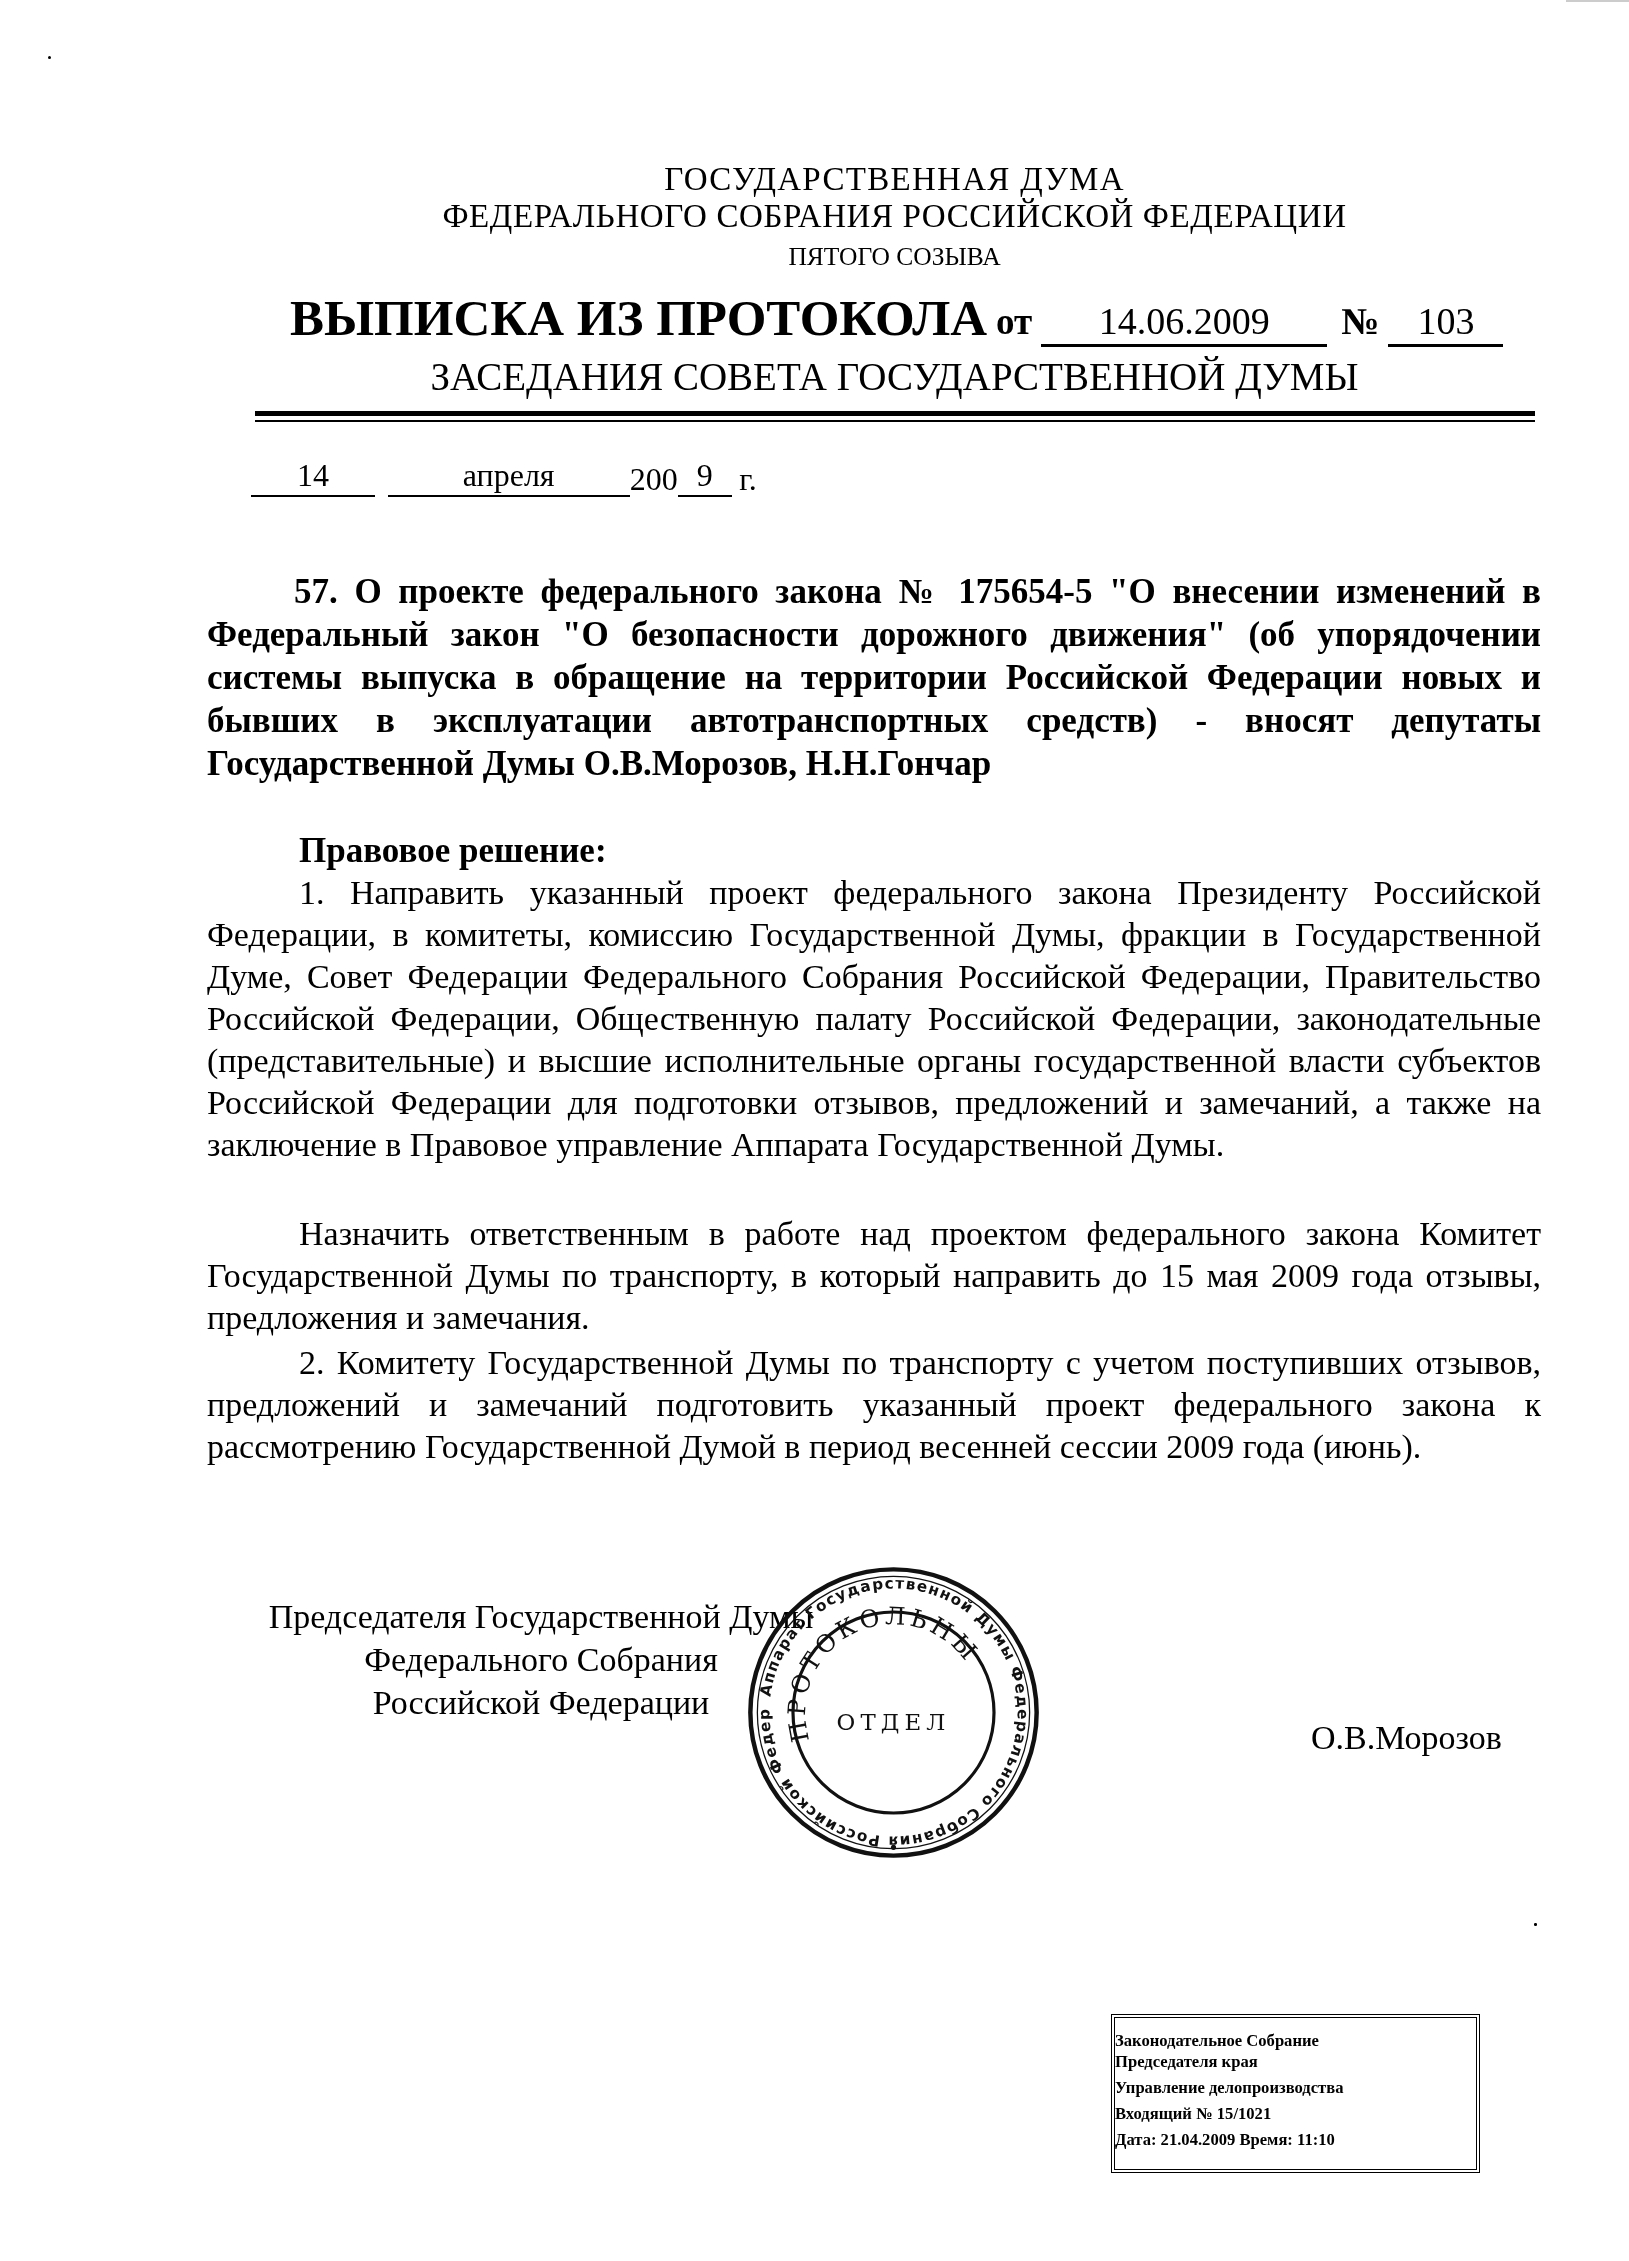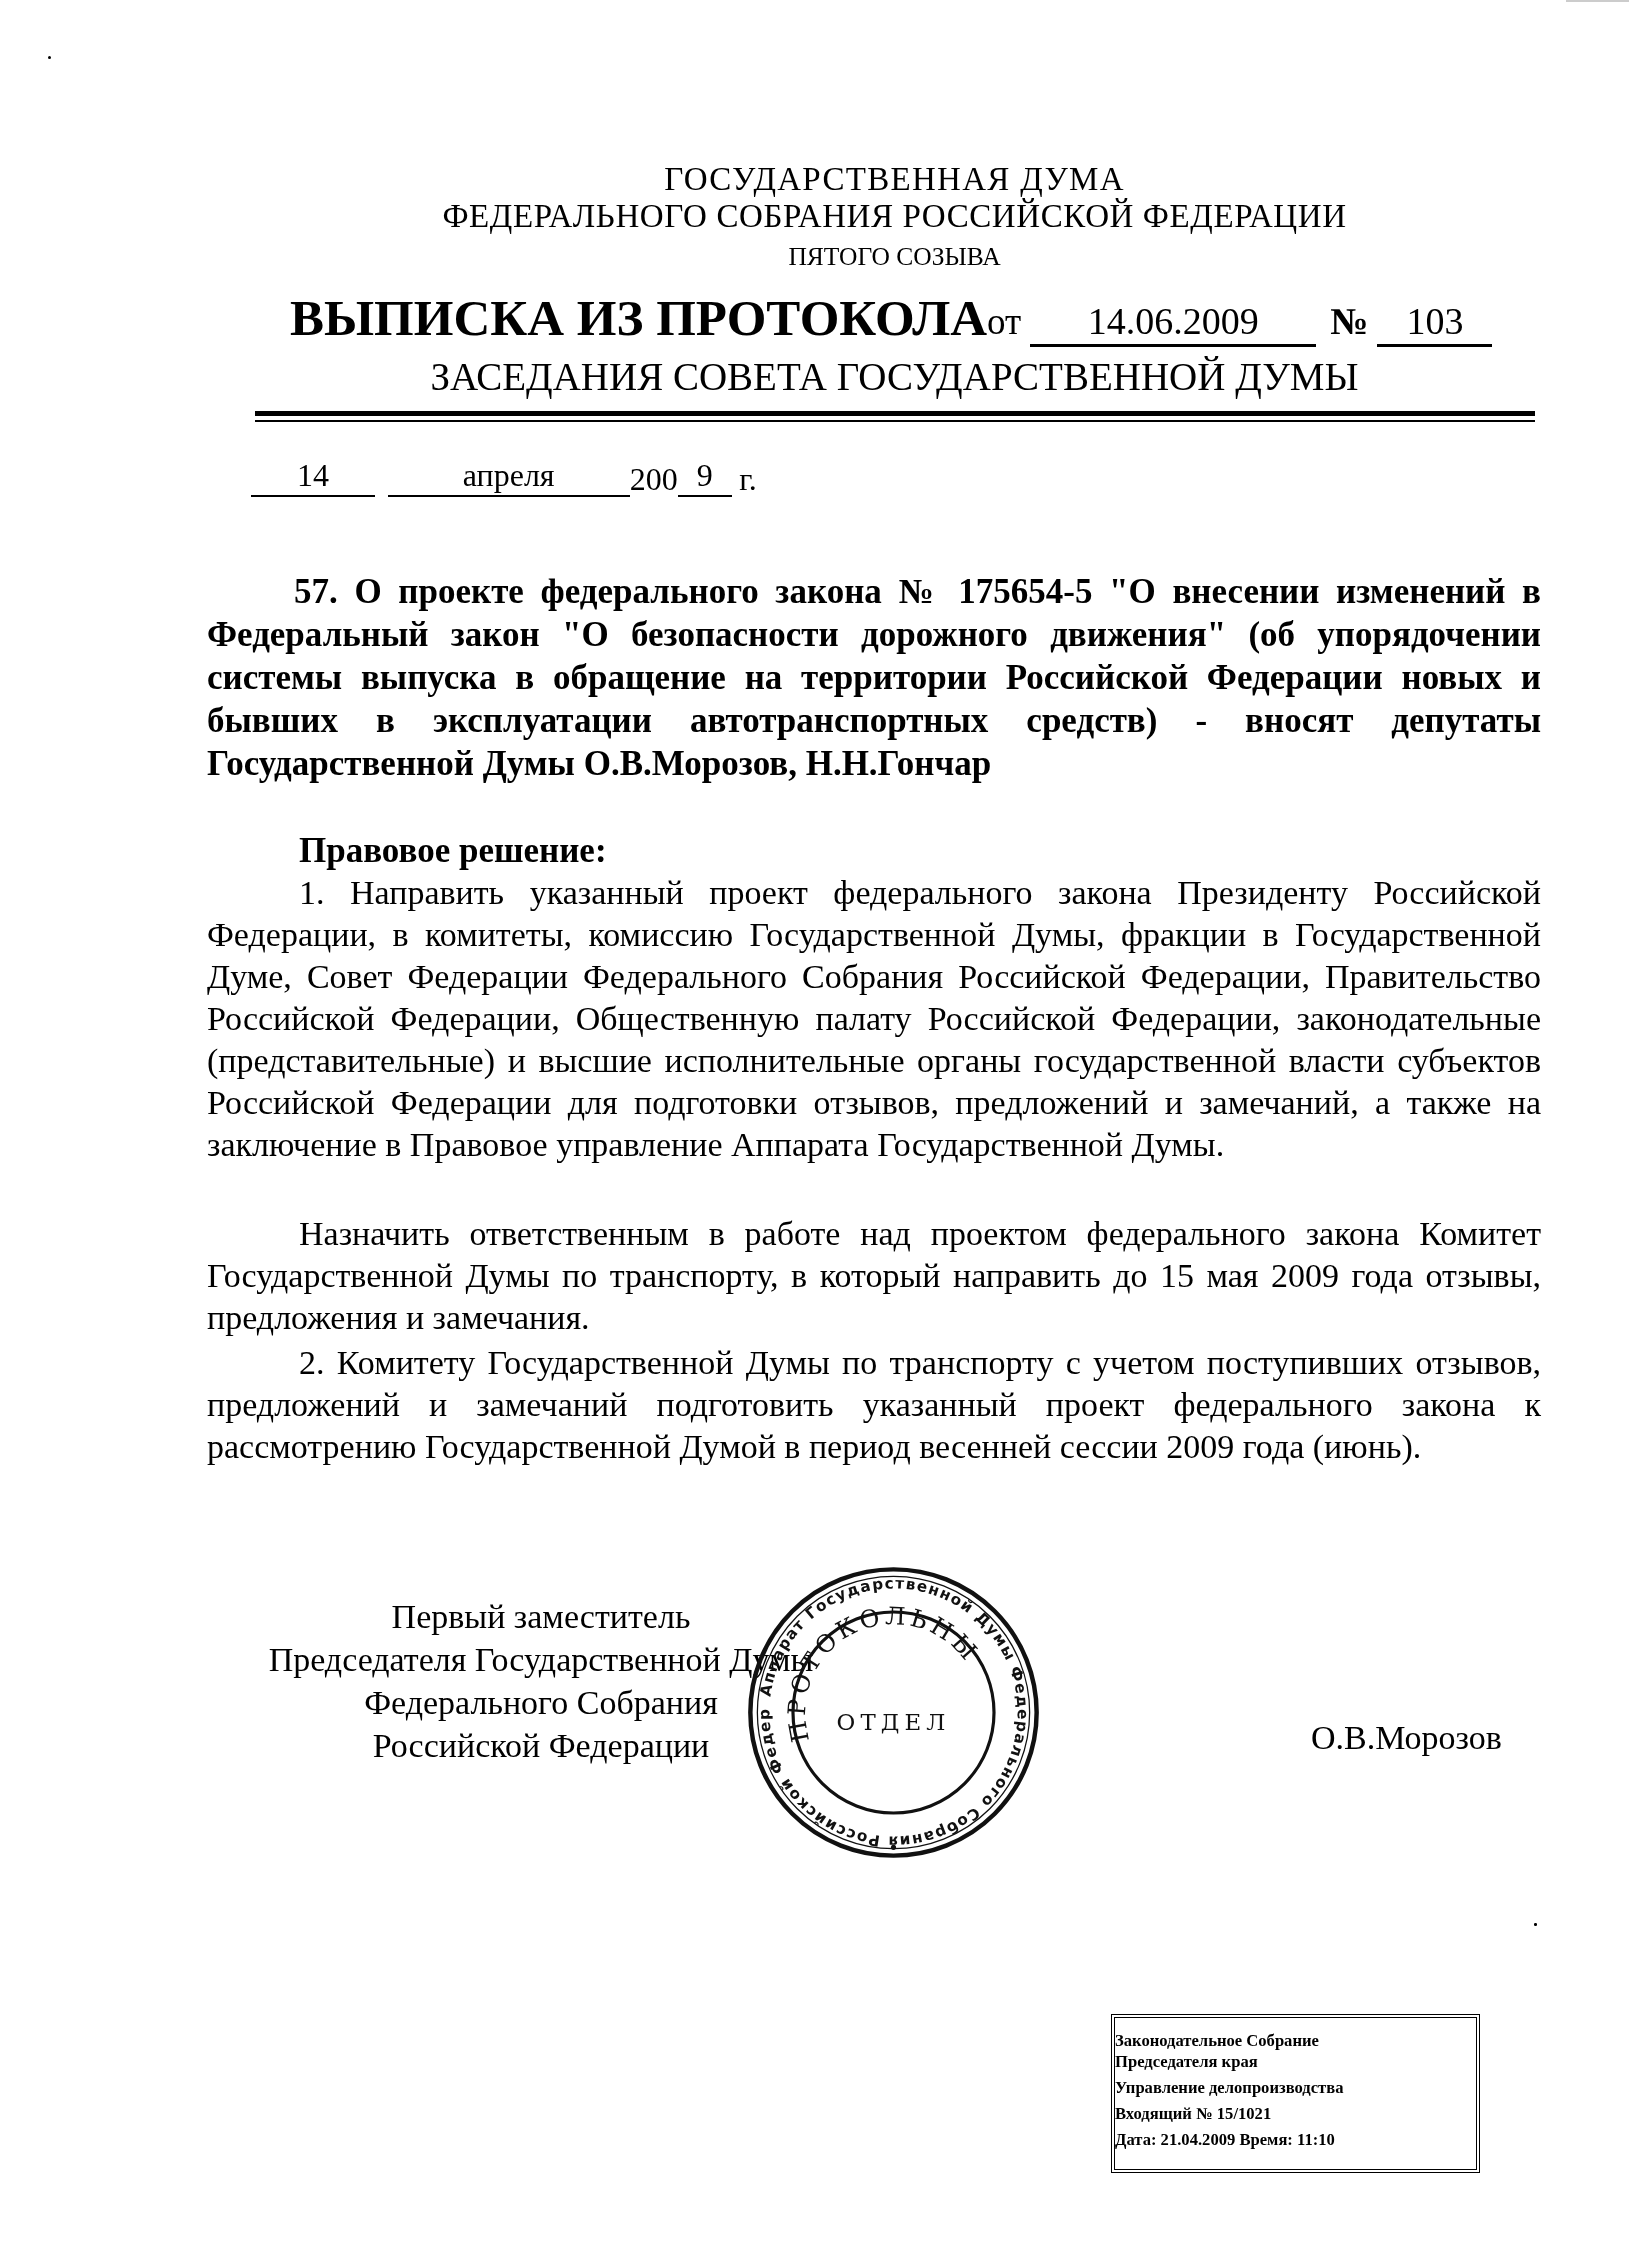--- a/index.html
+++ b/index.html
@@ -5,21 +5,21 @@
     html, body { margin: 0; padding: 0; background: #ffffff; }
     body { width: 1630px; height: 2261px; position: relative; overflow: hidden;
            font-family: "Liberation Serif", "DejaVu Serif", serif; color: #000; }
     .abs { position: absolute; }
     .center { text-align: center; }
     .hdr1 { left: 0; width: 1789px; top: 160px; font-size: 33px; letter-spacing: 1.3px; line-height: 38px; }
     .hdr2 { left: 0; width: 1789px; top: 197px; font-size: 33px; letter-spacing: 0.6px; line-height: 38px; }
     .hdr3 { left: 0; width: 1789px; top: 241px; font-size: 25.5px; line-height: 32px; }
     .title-row { left: 290px; top: 290px; height: 57px; display: flex; align-items: flex-end; white-space: nowrap; }
     .title-main { font-weight: bold; font-size: 51px; letter-spacing: 0px; line-height: 57px; }
-    .title-ot { font-weight: normal; font-size: 37px; line-height: 51px; }
+    .title-ot { font-weight: bold; font-size: 37px; margin-left: 9px; line-height: 51px; }
     .uline { display: inline-block; border-bottom: 3.2px solid #000; text-align: center; font-size: 38px; line-height: 45px; margin-left: 9px; }
     .uline.date { width: 286px; }
     .uline.num { width: 115px; }
     .num-sign { font-weight: bold; font-size: 38px; margin-left: 14px; line-height: 51px; }
     .subtitle { left: 0; width: 1789px; top: 353px; font-size: 39px; line-height: 48px; letter-spacing: 0px; }
     .rule-thick { left: 255px; width: 1280px; top: 411px; height: 5.1px; background: #000; }
     .rule-thin { left: 255px; width: 1280px; top: 420px; height: 1.9px; background: #000; }
     .dateline { left: 251px; top: 446px; height: 51px; display: flex; align-items: flex-end; white-space: nowrap; font-size: 32px; }
     .dl-field { display: inline-block; border-bottom: 2.5px solid #000; text-align: center; line-height: 39px; }
     .dl-day { width: 124px; }
@@ -72,21 +72,20 @@
 <div class="abs item-title" style="left:207px;width:1334px;text-indent:87px;">
   <span>57. О проекте федерального закона № 175654-5 "О внесении изменений в Федеральный закон "О безопасности дорожного движения" (об упорядочении системы выпуска в обращение на территории Российской Федерации новых и бывших в эксплуатации автотранспортных средств) - вносят депутаты Государственной Думы О.В.Морозов, Н.Н.Гончар</span>
 </div>
 
 <div class="abs decided">Правовое решение:</div>
 <div class="abs body-block p1 indent">1. Направить указанный проект федерального закона Президенту Российской Федерации, в комитеты, комиссию Государственной Думы, фракции в Государственной Думе, Совет Федерации Федерального Собрания Российской Федерации, Правительство Российской Федерации, Общественную палату Российской Федерации, законодательные (представительные) и высшие исполнительные органы государственной власти субъектов Российской Федерации для подготовки отзывов, предложений и замечаний, а также на заключение в Правовое управление Аппарата Государственной Думы.</div>
 <div class="abs body-block p2 indent">Назначить ответственным в работе над проектом федерального закона Комитет Государственной Думы по транспорту, в который направить до 15 мая 2009 года отзывы, предложения и замечания.</div>
 <div class="abs body-block p3 indent">2. Комитету Государственной Думы по транспорту с учетом поступивших отзывов, предложений и замечаний подготовить указанный проект федерального закона к рассмотрению Государственной Думой в период весенней сессии 2009 года (июнь).</div>
 
 <div class="abs signer">
-  <div>Первый заместитель</div>
   <div>Председателя Государственной Думы</div>
   <div>Федерального Собрания</div>
   <div>Российской Федерации</div>
 </div>
 <div class="abs signer-name">О.В.Морозов</div>
 
 <svg class="abs seal" viewBox="0 0 470 470" xmlns="http://www.w3.org/2000/svg">
   <defs>
     <path id="outerArc" d="M 235,235 m -195,0 a 195,195 0 1,1 390,0 a 195,195 0 1,1 -390,0"></path>
     <path id="innerArc" d="M 235,235 m -125,60 a 135,135 0 0,1 250,-120"></path>

